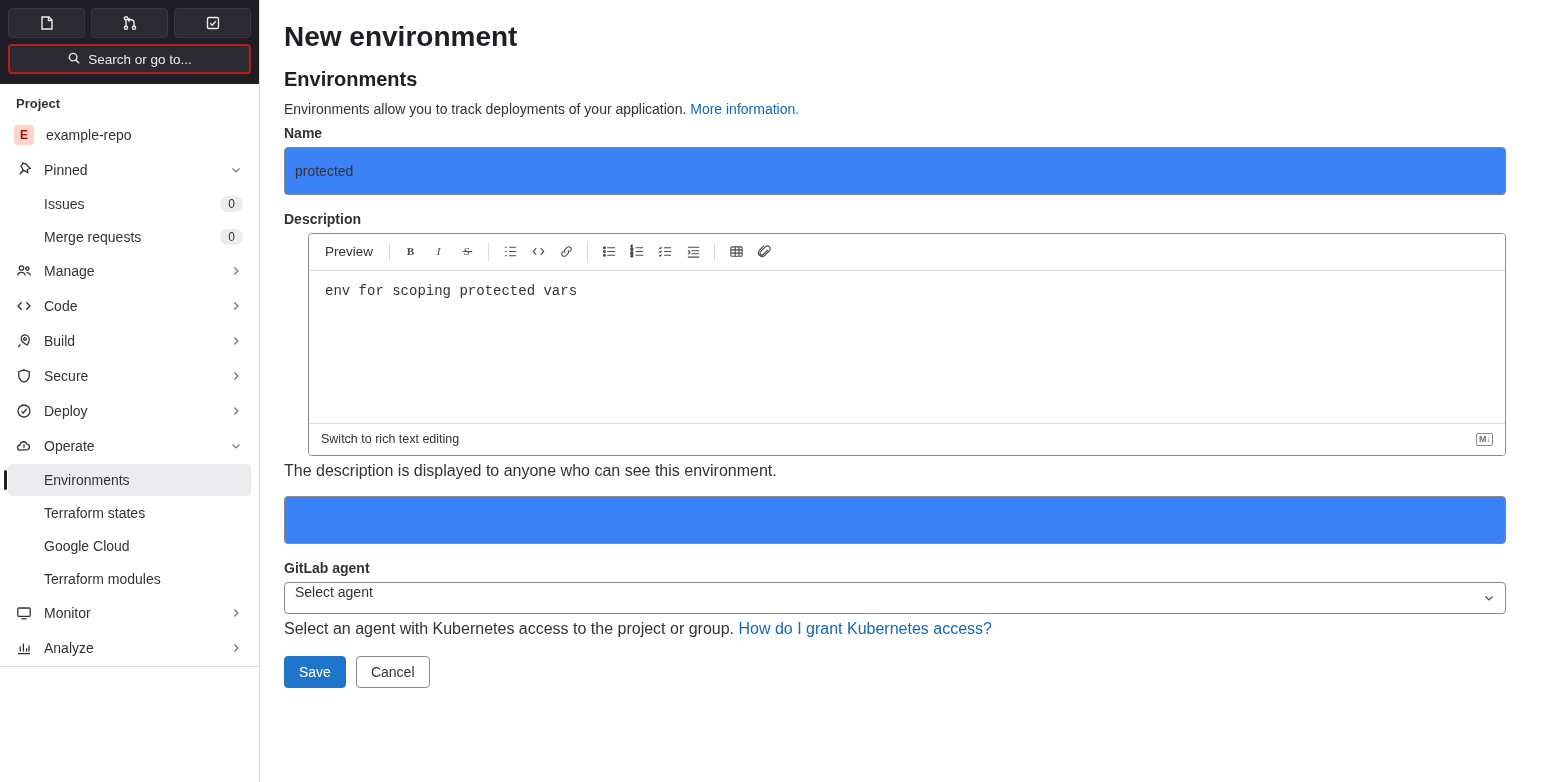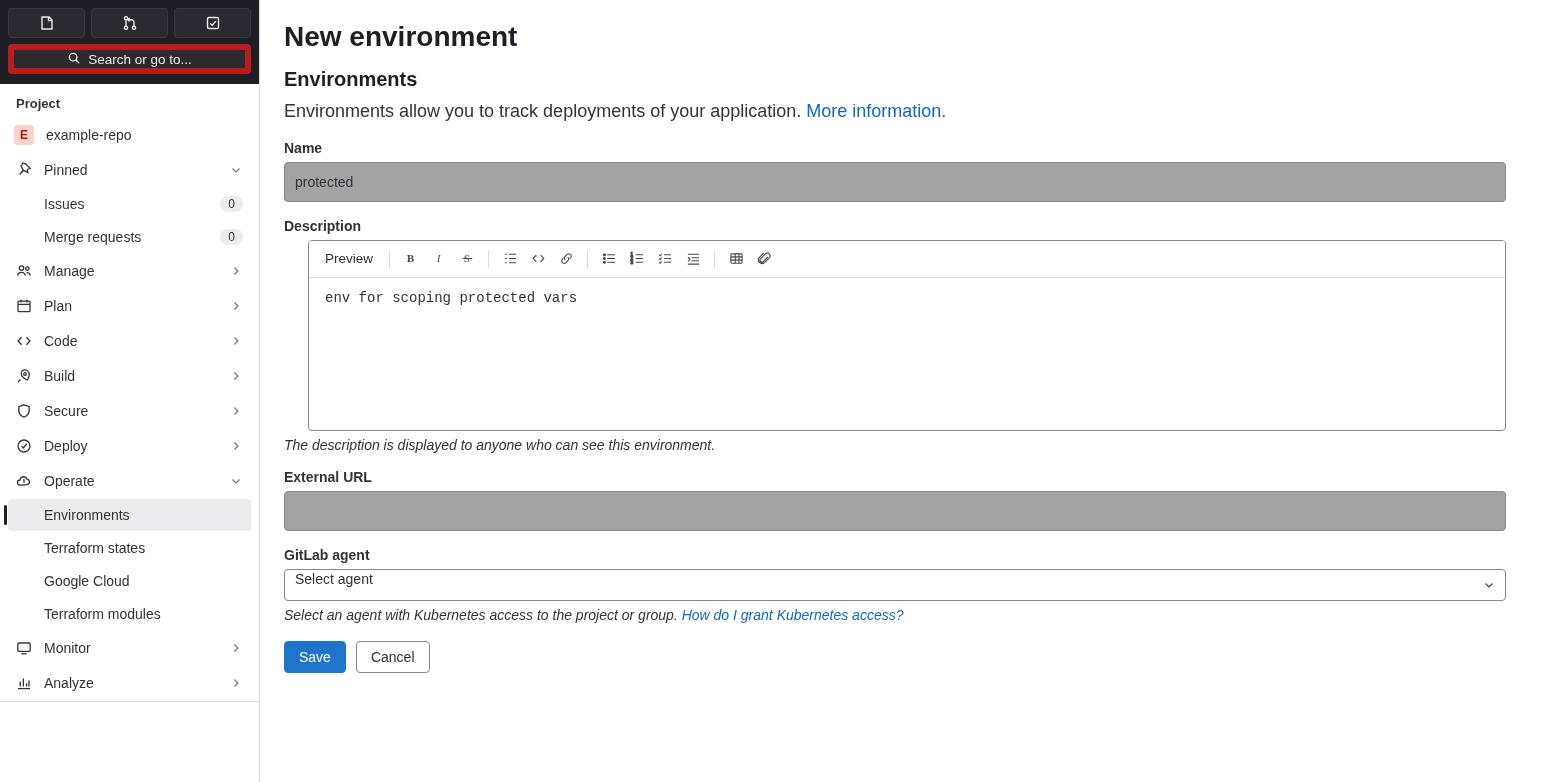--- a/index.html
+++ b/index.html
@@ -41,21 +41,21 @@
     border-radius: 4px;
     background: #2b2a31;
     display: flex;
     align-items: center;
     justify-content: center;
     cursor: pointer;
   }
   .top-icon-btn svg { display: block; }
   .search-box {
     height: 30px;
-    border: 6px solid #b91c1c;
+    border: 2px solid #b91c1c;
     border-radius: 4px;
     background: #2b2a31;
     display: flex;
     align-items: center;
     justify-content: center;
     gap: 7px;
     color: #ececef;
     font-size: 13.5px;
     cursor: pointer;
   }
@@ -168,41 +168,41 @@
     margin: 4px 0 14px 0;
     color: #1f1e24;
   }
   h2.section-title {
     font-size: 20px;
     font-weight: bold;
     margin: 0 0 10px 0;
     color: #1f1e24;
   }
   .intro {
-    font-size: 18px;
-    margin: 0 0 18px 0;
+    font-size: 14px;
+    margin: 0 0 8px 0;
     color: #333238;
   }
   a.link { color: #1068bf; text-decoration: none; }
   .field-label {
     font-size: 14px;
     font-weight: bold;
     margin-bottom: 6px;
     color: #333238;
   }
   .text-input {
     width: 100%;
-    height: 40px;
+    height: 48px;
     border: 1px solid #89888d;
     border-radius: 4px;
     padding: 0 10px;
     font-size: 14px;
     font-family: "Liberation Sans", sans-serif;
     color: #333238;
-    background: #a3a3a3;
+    background: #3b82f6;
     outline: none;
   }
   .field { margin-bottom: 16px; }
 
   
   .md-editor {
     border: 1px solid #89888d;
     border-radius: 4px;
     background: #fff;
     overflow: hidden;
@@ -268,24 +268,23 @@
     font-size: 9px;
     font-weight: bold;
     color: #737278;
     border: 1px solid #89888d;
     border-radius: 2px;
     padding: 0 2px;
     line-height: 11px;
     letter-spacing: -0.5px;
   }
   .help-text {
-    font-size: 14px;
+    font-size: 16px;
     color: #333238;
     margin-top: 6px;
-    font-style: italic;
   }
   .select-wrap { position: relative; }
   select.select-input {
     width: 100%;
     height: 32px;
     border: 1px solid #89888d;
     border-radius: 4px;
     padding: 0 30px 12px 10px;
     font-size: 14px;
     font-family: "Liberation Sans", sans-serif;
@@ -404,34 +403,20 @@
           </svg>
         </span>
         <span class="label">Manage</span>
         <span class="chev">
           <svg width="14" height="14" viewBox="0 0 16 16" fill="none" stroke="#4b4a50" stroke-width="1.5">
               <path d="M6.2 4 10.2 8l-4 4"></path>
             </svg>
         </span>
       </div>
 
-      <div class="nav-item">
-        <span class="ico">
-          <svg width="16" height="16" viewBox="0 0 16 16" fill="none" stroke="#333238" stroke-width="1.3">
-            <rect x="2" y="3.2" width="12" height="10.5" rx="1.2"></rect>
-              <path d="M2 6.3h12M5 1.8v2.6M11 1.8v2.6"></path>
-          </svg>
-        </span>
-        <span class="label">Plan</span>
-        <span class="chev">
-          <svg width="14" height="14" viewBox="0 0 16 16" fill="none" stroke="#4b4a50" stroke-width="1.5">
-              <path d="M6.2 4 10.2 8l-4 4"></path>
-            </svg>
-        </span>
-      </div>
 
       <div class="nav-item">
         <span class="ico">
           <svg width="16" height="16" viewBox="0 0 16 16" fill="none" stroke="#333238" stroke-width="1.3">
             <path d="M5.6 4.2 2 8l3.6 3.8M10.4 4.2 14 8l-3.6 3.8"></path>
           </svg>
         </span>
         <span class="label">Code</span>
         <span class="chev">
           <svg width="14" height="14" viewBox="0 0 16 16" fill="none" stroke="#4b4a50" stroke-width="1.5">
@@ -639,26 +624,29 @@
                   <path d="M2 6.3h12M2 9.7h12M6.6 3v10M10.6 3v10"></path>
                 </svg>
             </div>
             <div class="tb-btn">
               <svg width="15" height="15" viewBox="0 0 16 16" fill="none" stroke="#4b4a50" stroke-width="1.2">
                   <path d="M11.6 6.4 6.8 11.2a2.1 2.1 0 0 1-3-3l5.4-5.4a3 3 0 0 1 4.2 4.2l-5.4 5.4a3.9 3.9 0 0 1-5.5-5.5l4.8-4.8"></path>
                 </svg>
             </div>
           </div>
           <div class="md-body">env for scoping protected vars</div>
+          <div class="md-footer">
+            <span class="md-footer-left">Switch to rich text editing</span>
+            <span class="md-badge">M↓</span>
+          </div>
         </div>
         <div class="help-text">The description is displayed to anyone who can see this environment.</div>
       </div>
 
       <div class="field">
-        <div class="field-label">External URL</div>
         <input class="text-input" type="text" value="" style="">
       </div>
 
       <div class="field">
         <div class="field-label">GitLab agent</div>
         <div class="select-wrap">
           <select class="select-input">
             <option>Select agent</option>
           </select>
           <span class="select-chevron">

